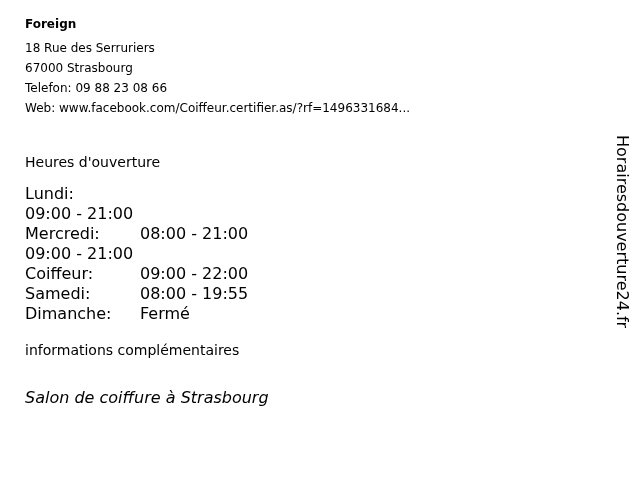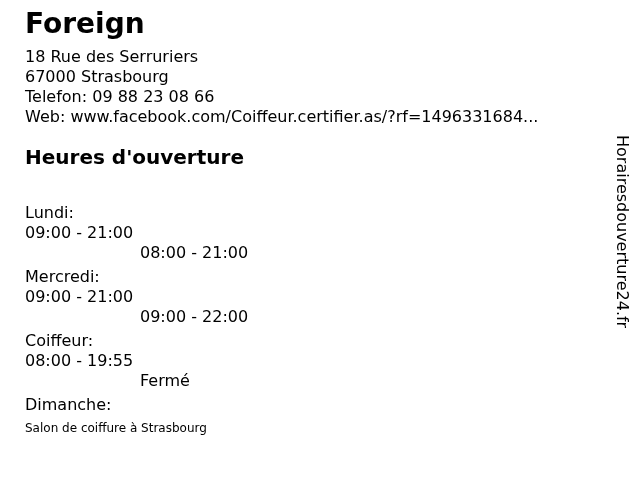--- a/index.html
+++ b/index.html
@@ -7,54 +7,55 @@
     width: 640px; height: 480px;
     background: #ffffff;
     color: #000000;
     font-family: "DejaVu Sans", "Liberation Sans", sans-serif;
     position: relative;
     overflow: hidden;
   }
   .content { padding: 12px 45px 0 25px; }
 
   .page-title {
-    font-size: 28px;
+    font-size: 12px;
     line-height: 24px;
     font-weight: bold;
     margin: 0;
   }
 
   .address-block {
-    margin-top: 11px;
-    font-size: 16px;
+    margin-top: 2px;
+    font-size: 12px;
     line-height: 20px;
   }
   .address-block div { white-space: nowrap; }
 
   .section-title {
-    font-size: 20px;
+    font-size: 14px;
     line-height: 20px;
-    font-weight: bold;
-    margin: 20px 0 0 0;
+    font-weight: normal;
+    margin: 34px 0 0 0;
   }
   .section-title.info { margin-top: 16px; }
 
   .hours-table {
     margin-top: 12px;
     font-size: 16px;
     line-height: 20px;
   }
   .hours-row { display: flex; }
-  .hours-day { width: 115px; flex: 0 0 115px; margin-top: 24px; }
+  .hours-day { width: 115px; flex: 0 0 115px; }
   .hours-time { white-space: nowrap; }
 
   .info-text {
-    margin-top: 3px;
-    font-size: 12px;
+    margin-top: 28px;
+    font-size: 16px;
     line-height: 20px;
+    font-style: italic;
   }
 
   .brand-vertical {
     position: absolute;
     top: 135px;
     right: 8px;
     font-size: 16px;
     line-height: 20px;
     writing-mode: vertical-rl;
     text-orientation: mixed;
@@ -89,26 +90,28 @@
       <span class="hours-time">08:00 - 21:00</span>
     </div>
     <div class="hours-row">
       <span class="hours-time">09:00 - 21:00</span>
     </div>
     <div class="hours-row">
       <span class="hours-day">Coiffeur:</span>
       <span class="hours-time">09:00 - 22:00</span>
     </div>
     <div class="hours-row">
+      <span class="hours-day">Samedi:</span>
       <span class="hours-time">08:00 - 19:55</span>
     </div>
     <div class="hours-row">
       <span class="hours-day">Dimanche:</span>
       <span class="hours-time">Fermé</span>
     </div>
   </div>
 
+  <h2 class="section-title info">informations complémentaires</h2>
 
   <div class="info-text">Salon de coiffure à Strasbourg</div>
 
 </div>
 
 <div class="brand-vertical">Horairesdouverture24.fr</div>
 
 </body></html>

